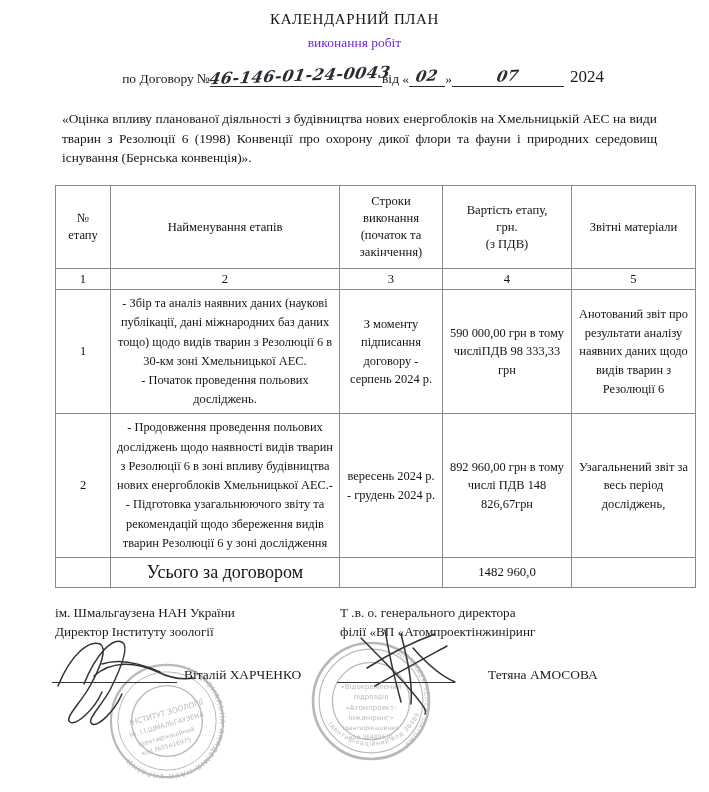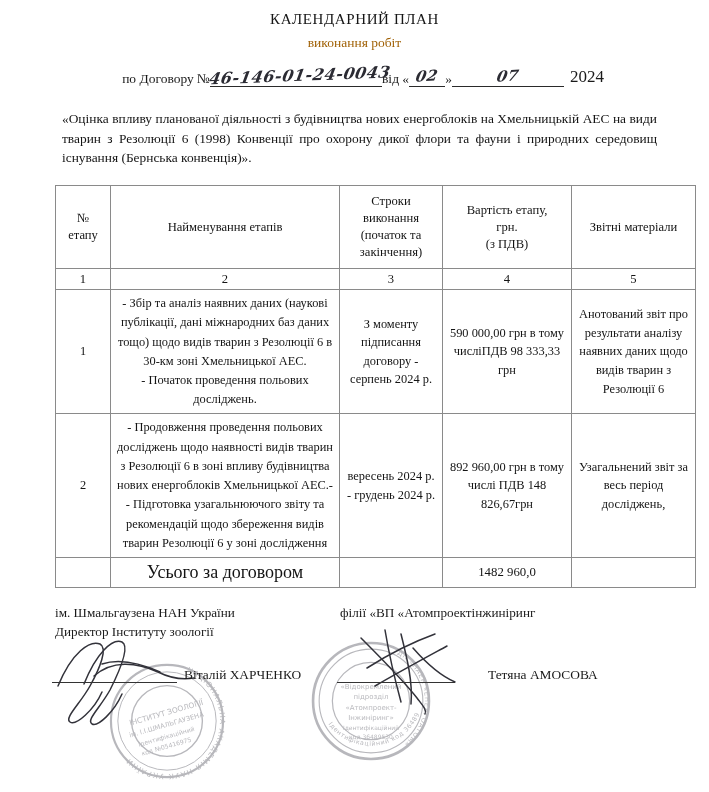--- a/index.html
+++ b/index.html
@@ -28,21 +28,21 @@
     text-align: center;
     font-size: 15px;
     letter-spacing: 0.6px;
     margin-top: 11px;
     color: #161616;
   }
   .doc-subtitle {
     text-align: center;
     font-size: 13.5px;
     margin-top: 7px;
-    color: #a16207;
+    color: #6d28d9;
   }
   .contract-line {
     display: flex;
     align-items: flex-end;
     justify-content: center;
     font-size: 13.5px;
     margin-top: 16px;
     padding-left: 17px;
     position: relative;
     z-index: 2;
@@ -273,20 +273,21 @@
   </table>
 
   <div class="sig-area">
 
     <div class="sig-col sig-left">
       <div>ім. Шмальгаузена НАН України</div>
       <div>Директор Інституту зоології</div>
     </div>
 
     <div class="sig-col sig-right">
+      <div>Т .в. о. генерального директора</div>
       <div>філії «ВП «Атомпроектінжиніринг</div>
     </div>
 
     <div class="stamp stamp-left">
       <svg viewBox="0 0 120 120" xmlns="http://www.w3.org/2000/svg">
         <circle cx="60" cy="60" r="57" fill="none" stroke="#6b6b74" stroke-width="2.2"></circle>
         <circle cx="60" cy="60" r="50" fill="none" stroke="#6b6b74" stroke-width="1"></circle>
         <circle cx="60" cy="60" r="36" fill="none" stroke="#6b6b74" stroke-width="1.4"></circle>
         <defs>
           <path id="arcOuterL" d="M 60,6 A 54,54 0 1 1 59.9,6"></path>

